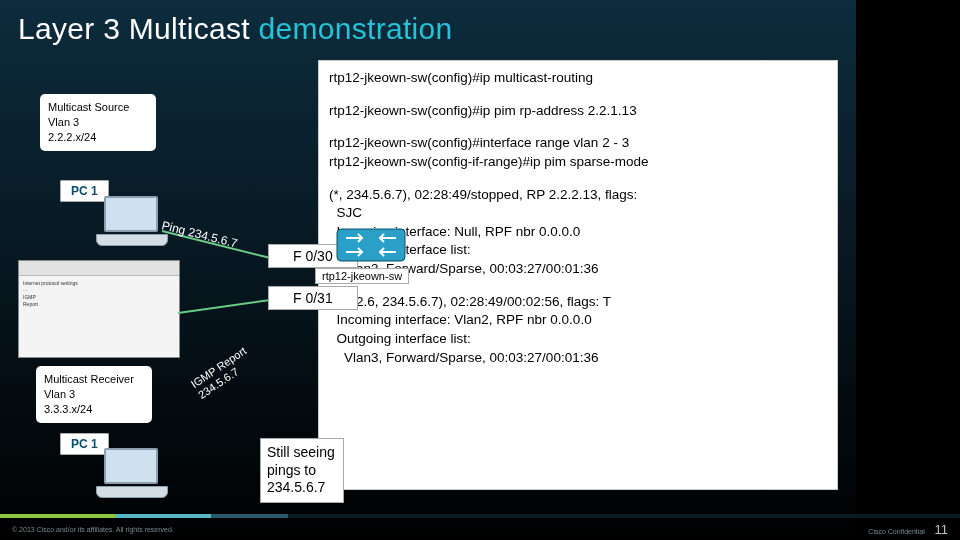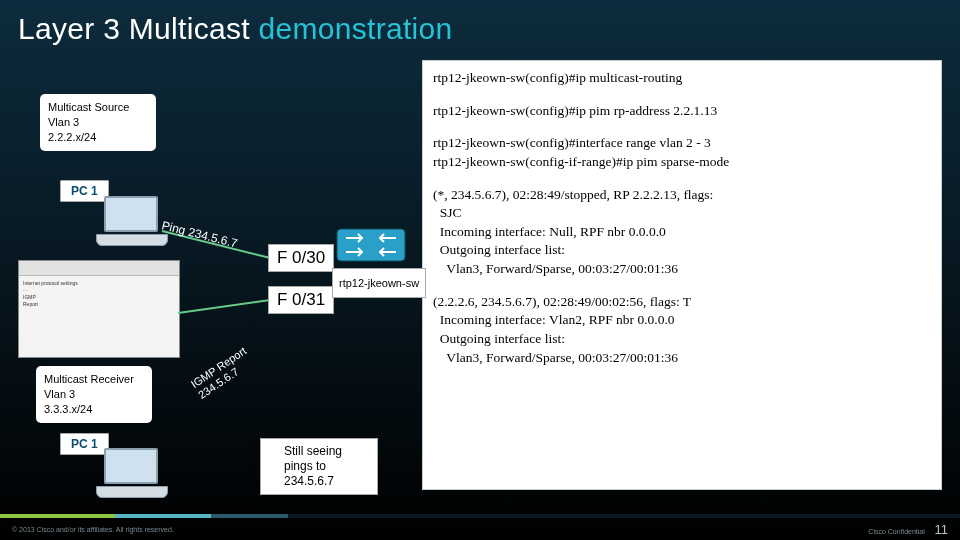--- a/index.html
+++ b/index.html
@@ -1,16 +1,16 @@
 <!DOCTYPE html>
 <html><head>
 <meta charset="utf-8">
 <style>
   html,body{margin:0;padding:0;width:960px;height:540px;background:#000;font-family:Arial,Helvetica,sans-serif;overflow:hidden;color:#fff}
-  .slide{position:relative;width:960px;height:540px;background:linear-gradient(180deg,#0d2c3d 0%,#081b26 40%,#000 100%)}
+  .slide{position:relative;width:856px;height:540px;background:linear-gradient(180deg,#0d2c3d 0%,#081b26 40%,#000 100%)}
   .title{font-size:30px;font-weight:300;color:#fff;padding:12px 0 0 18px;letter-spacing:.3px}
   .title .accent{color:#26c2d6}
 
   .src-box,.recv-box{position:absolute;background:#fff;color:#000;font-size:11px;line-height:1.35;padding:6px 8px;border-radius:5px}
   .src-box{left:40px;top:94px;width:100px}
   .recv-box{left:36px;top:366px;width:100px}
 
   .pc-label{position:absolute;background:#fff;color:#0c4a6e;font-size:12px;font-weight:600;padding:3px 10px;border:1px solid #aaa;border-radius:1px}
   .pc1{left:60px;top:180px}
   .pc2{left:60px;top:433px}
@@ -18,40 +18,40 @@
   .laptop{position:absolute;width:70px;height:52px}
   .laptop .screen{width:50px;height:32px;background:#cfe0ef;border:2px solid #8aa0af;border-radius:2px;margin:0 auto}
   .laptop .base{width:70px;height:10px;background:#d4dde3;border:1px solid #8aa0af;border-radius:0 0 6px 6px;margin-top:2px}
   .lap1{left:96px;top:196px}
   .lap2{left:96px;top:448px}
 
   .panel-img{position:absolute;left:18px;top:260px;width:160px;height:96px;background:#f4f4f4;border:1px solid #888}
   .panel-img .tabs{height:14px;background:#e2e2e2;border-bottom:1px solid #bbb}
   .panel-img .body{padding:4px;font-size:5px;color:#333;line-height:1.4}
 
-  .port-label{position:absolute;background:#fff;color:#000;font-size:17px;padding:3px 8px;border:1px solid #aaa}
+  .port-label{position:absolute;background:#fff;color:#000;font-size:14px;padding:3px 24px;border:1px solid #aaa}
   .p30{left:268px;top:244px}
   .p31{left:268px;top:286px}
 
-  .sw-label{position:absolute;left:332px;top:268px;background:#fff;color:#000;font-size:11px;padding:8px 6px;border:1px solid #aaa}
+  .sw-label{position:absolute;left:315px;top:268px;background:#fff;color:#000;font-size:11px;padding:1px 6px;border:1px solid #aaa}
 
   .switch{position:absolute;left:336px;top:228px;width:70px;height:34px}
   .switch svg{width:70px;height:34px}
 
   .line{position:absolute;height:2px;background:#6c8;transform-origin:left center}
   .l1{left:162px;top:230px;width:118px;transform:rotate(14deg)}
   .l2{left:178px;top:312px;width:106px;transform:rotate(-8deg)}
 
   .rot-text{position:absolute;color:#fff;font-size:12px;white-space:nowrap}
   .ping{left:162px;top:218px;transform:rotate(14deg);transform-origin:left center}
   .igmp{left:196px;top:378px;transform:rotate(-34deg);transform-origin:left center;font-size:11px;line-height:1.2}
 
-  .note{position:absolute;left:260px;top:438px;width:70px;background:#fff;color:#000;font-size:12px;line-height:1.25;padding:5px 23px;border:1px solid #aaa}
+  .note{position:absolute;left:260px;top:438px;width:70px;background:#fff;color:#000;font-size:14px;line-height:1.25;padding:5px 6px;border:1px solid #aaa}
 
-  .term{position:absolute;right:18px;top:60px;width:520px;height:430px;background:#fff;color:#000;font-family:Liberation Serif, serif;font-size:13.5px;line-height:1.38;padding:8px 10px;border:1px solid #ccc;box-sizing:border-box;white-space:pre}
+  .term{position:absolute;right:18px;top:60px;width:520px;height:430px;background:#fff;color:#000;font-family:Liberation Sans, sans-serif;font-size:13.5px;line-height:1.38;padding:8px 10px;border:1px solid #ccc;box-sizing:border-box;white-space:pre}
   .term .blk{margin-bottom:14px}
 
   .footer{position:absolute;left:0;bottom:0;width:960px;height:22px;color:#7b8a92;font-size:7px;display:flex;align-items:center;padding:0 12px;box-sizing:border-box;justify-content:space-between}
   .stripe{position:absolute;left:0;bottom:22px;width:960px;height:4px;background:linear-gradient(90deg,#8cc63f 0 12%,#56b6c4 12% 22%,#2a5a6b 22% 30%,#0a1a22 30% 100%)}
   .pagenum{color:#b6c4cb;font-size:13px}
 </style>
 </head>
 <body>
 
 <div class="slide">

